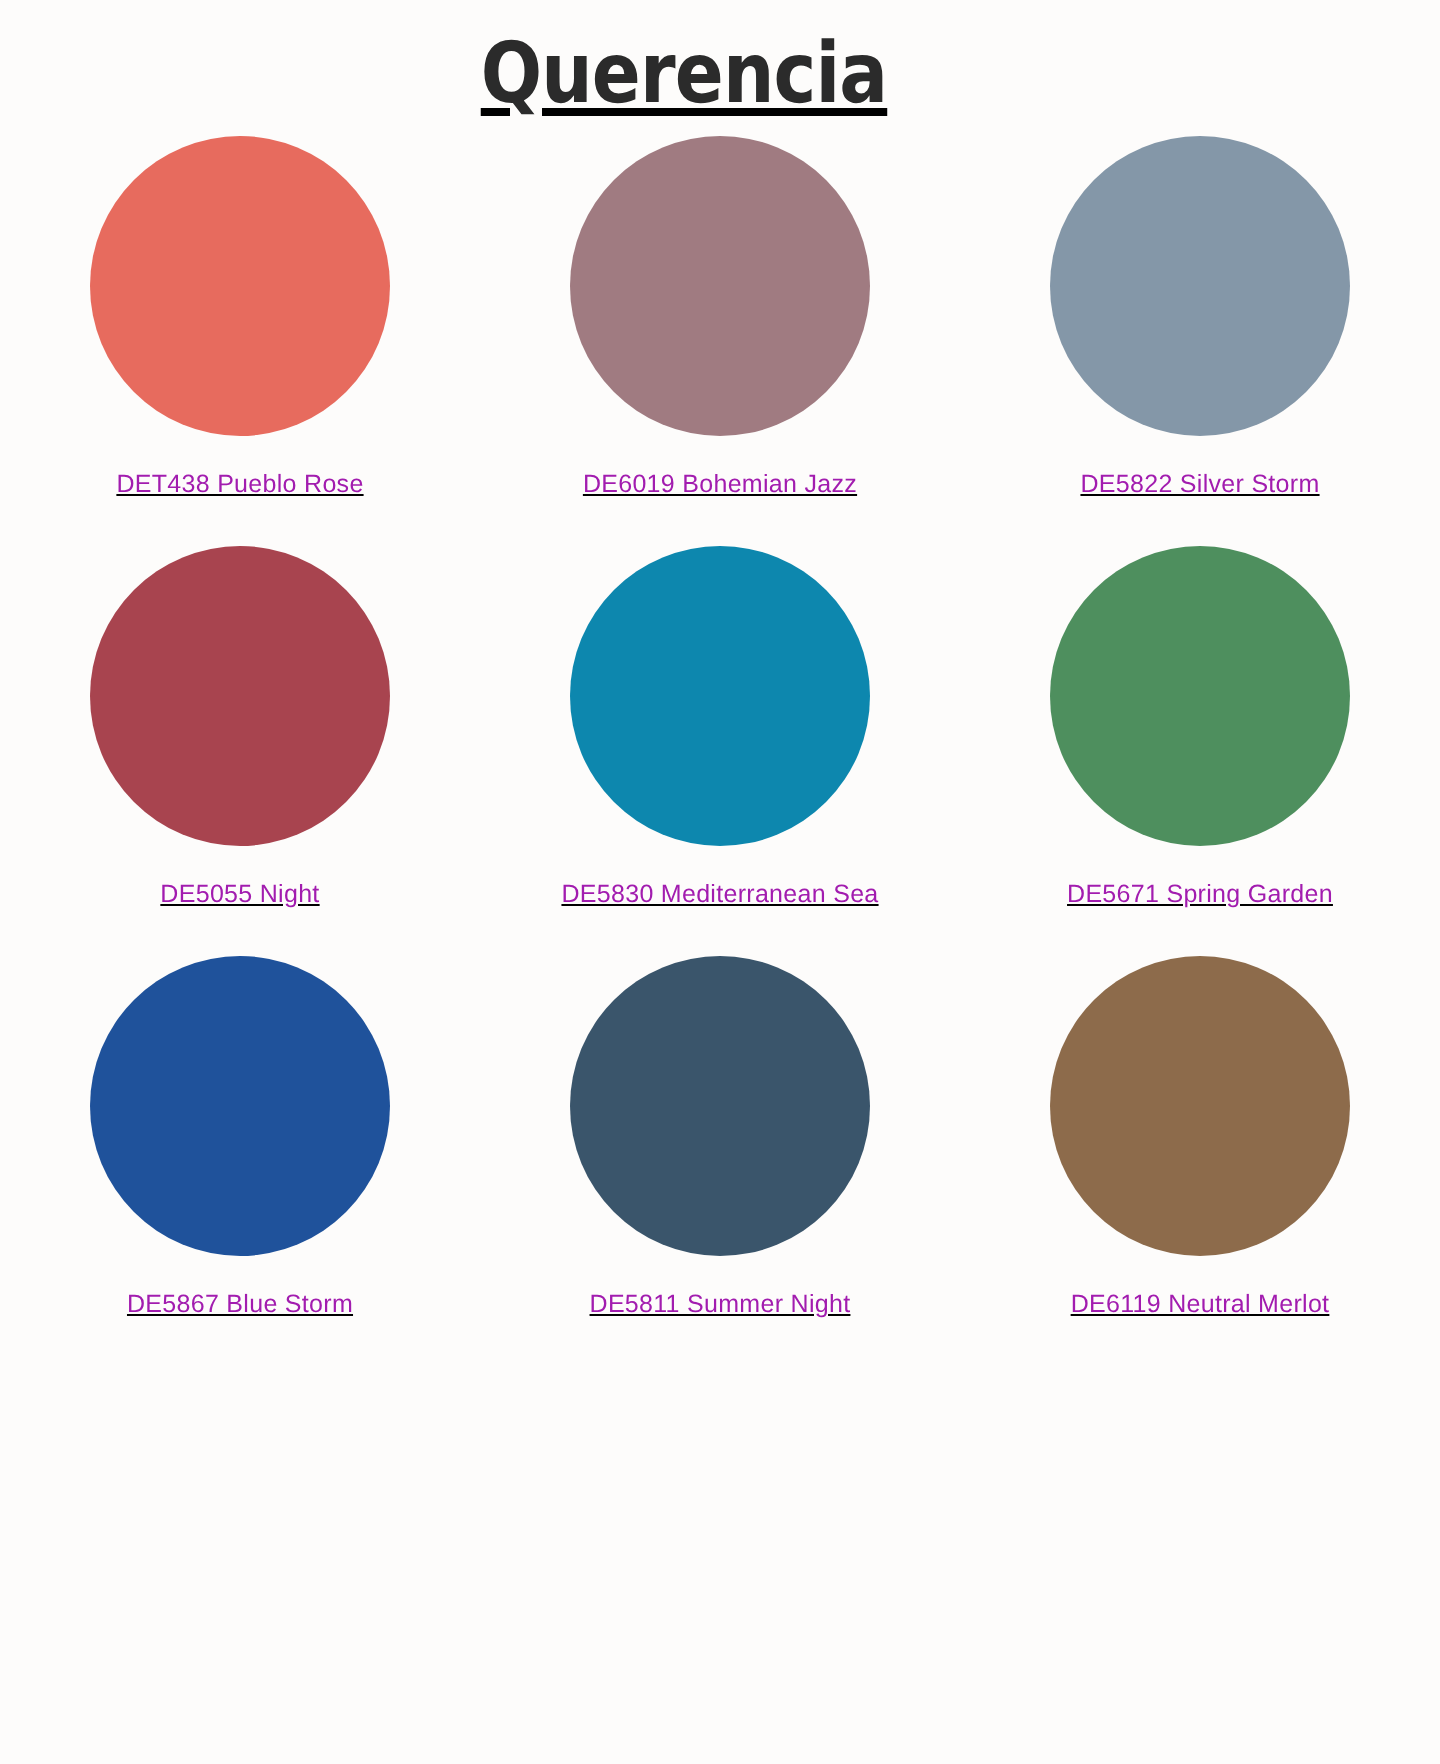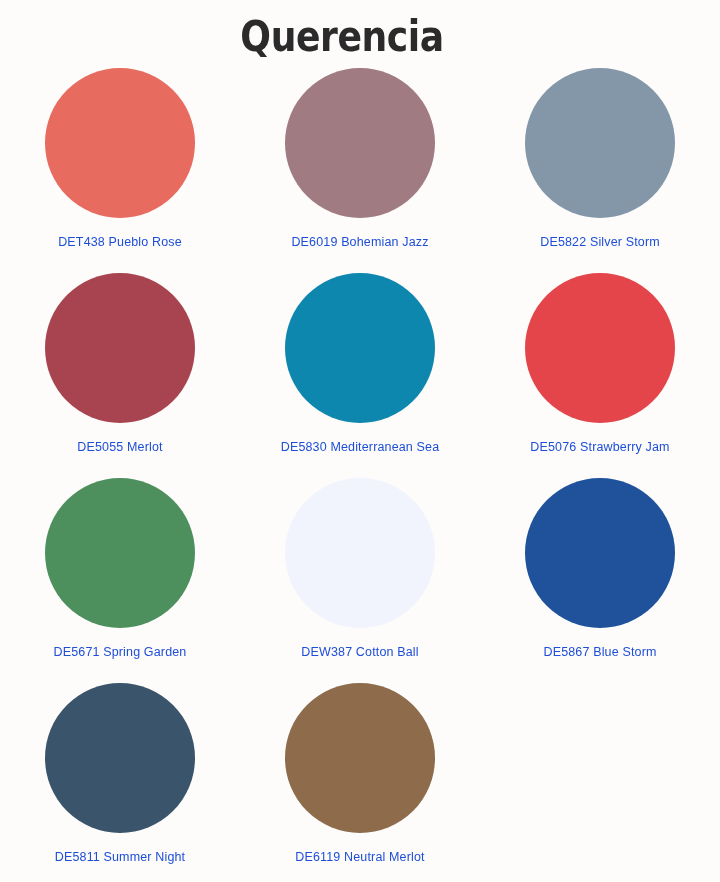--- a/index.html
+++ b/index.html
@@ -13,20 +13,21 @@
     background: #fdfcfb;
     font-family: "Liberation Sans", sans-serif;
     overflow: hidden;
   }
   .page {
     width: 684px;
     height: 882px;
     position: relative;
     background: #fdfcfb;
     box-sizing: border-box;
+    text-decoration: underline;
   }
   .palette-title {
     text-align: center;
     font-family: "DejaVu Sans", sans-serif;
     font-weight: bold;
     font-size: 42px;
     letter-spacing: -0.5px;
     color: #2b2b2b;
     margin: 0;
     padding-top: 14px;
@@ -54,21 +55,21 @@
   .swatch-circle {
     width: 150px;
     height: 150px;
     border-radius: 50%;
     flex: 0 0 auto;
   }
   .swatch-label {
     margin-top: 17px;
     font-family: "Liberation Sans", sans-serif;
     font-size: 12.5px;
-    color: #1d4ed8;
+    color: #a21caf;
     letter-spacing: 0.15px;
     text-align: center;
     white-space: nowrap;
   }
 </style>
 </head>
 <body style="background: rgb(253, 252, 251);">
 
 <div class="page" style="background: rgb(253, 252, 251);">
 
@@ -82,37 +83,29 @@
       <div class="swatch-cell">
         <div class="swatch-circle" style="background: rgb(160, 123, 129);"></div>
         <div class="swatch-label">DE6019 Bohemian Jazz</div>
       </div>
       <div class="swatch-cell">
         <div class="swatch-circle" style="background: rgb(132, 151, 168);"></div>
         <div class="swatch-label">DE5822 Silver Storm</div>
       </div>
       <div class="swatch-cell">
         <div class="swatch-circle" style="background: rgb(168, 68, 79);"></div>
-        <div class="swatch-label">DE5055 Merlot</div>
+        <div class="swatch-label">DE5055 Night</div>
       </div>
       <div class="swatch-cell">
         <div class="swatch-circle" style="background: rgb(13, 135, 174);"></div>
         <div class="swatch-label">DE5830 Mediterranean Sea</div>
       </div>
       <div class="swatch-cell">
-        <div class="swatch-circle" style="background: rgb(227, 69, 74);"></div>
-        <div class="swatch-label">DE5076 Strawberry Jam</div>
-      </div>
-      <div class="swatch-cell">
         <div class="swatch-circle" style="background: rgb(78, 143, 94);"></div>
         <div class="swatch-label">DE5671 Spring Garden</div>
-      </div>
-      <div class="swatch-cell">
-        <div class="swatch-circle" style="background: rgb(241, 243, 253);"></div>
-        <div class="swatch-label">DEW387 Cotton Ball</div>
       </div>
       <div class="swatch-cell">
         <div class="swatch-circle" style="background: rgb(31, 82, 155);"></div>
         <div class="swatch-label">DE5867 Blue Storm</div>
       </div>
       <div class="swatch-cell">
         <div class="swatch-circle" style="background: rgb(58, 85, 107);"></div>
         <div class="swatch-label">DE5811 Summer Night</div>
       </div>
       <div class="swatch-cell">

